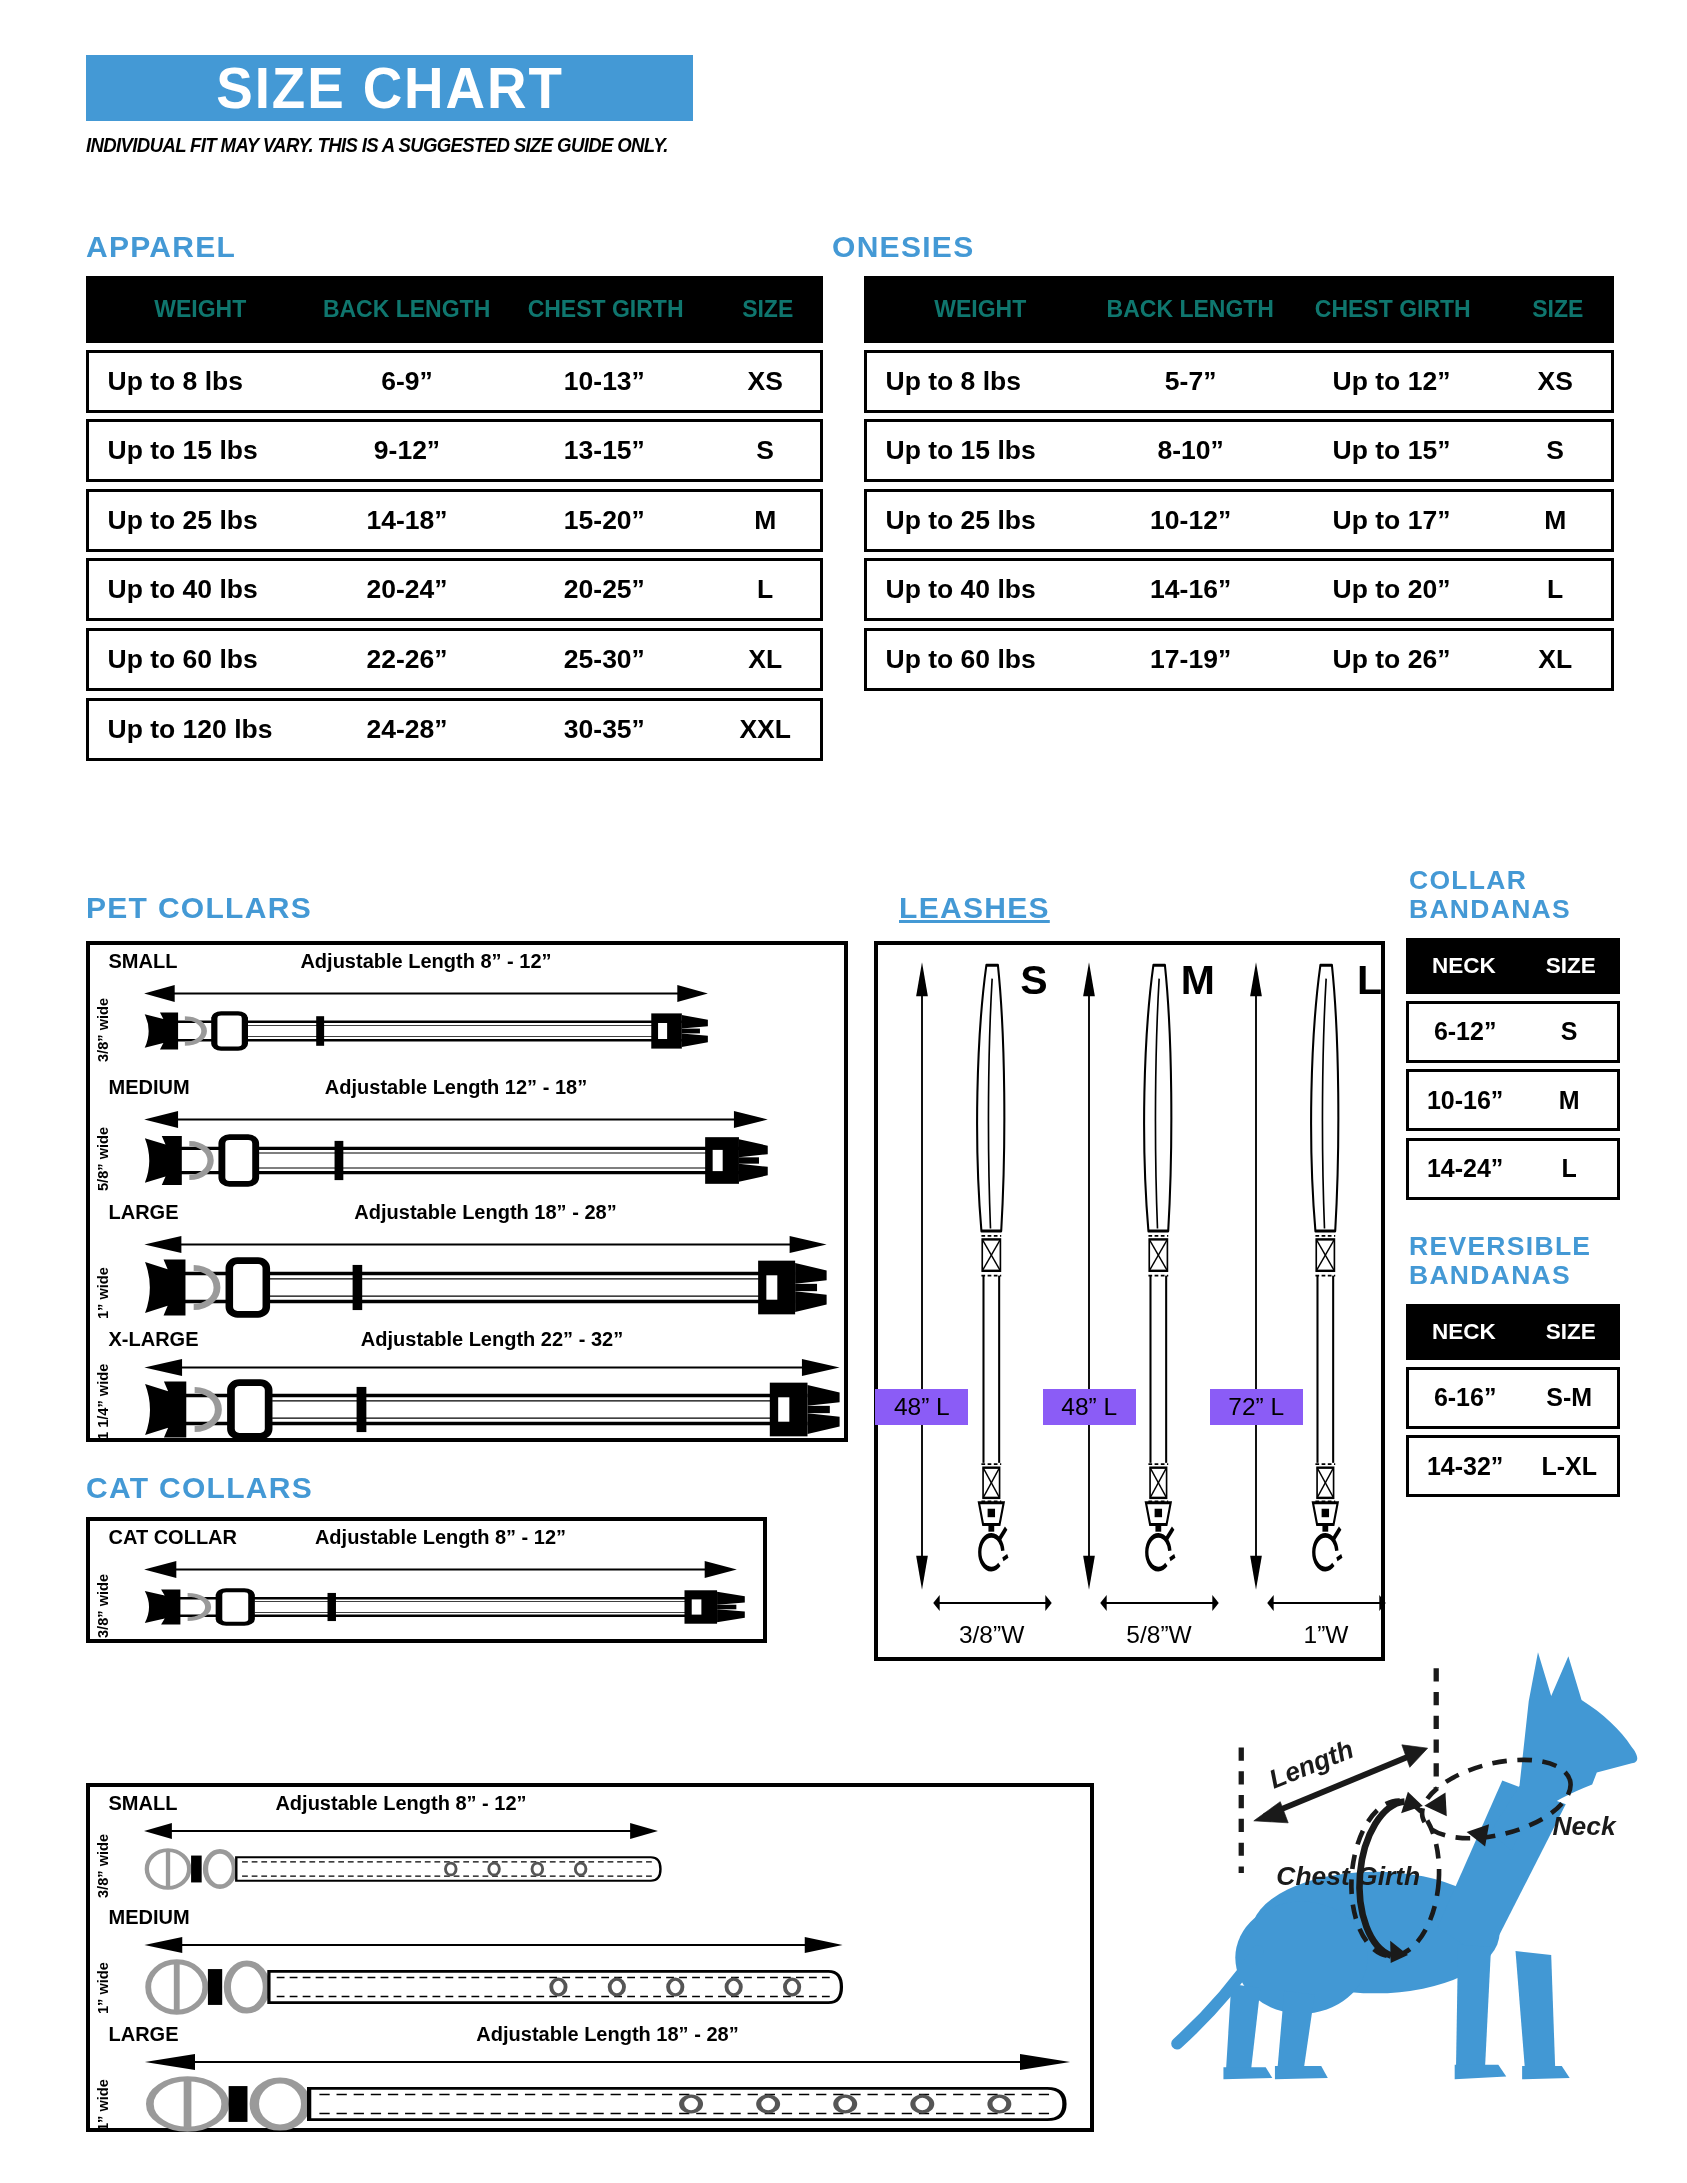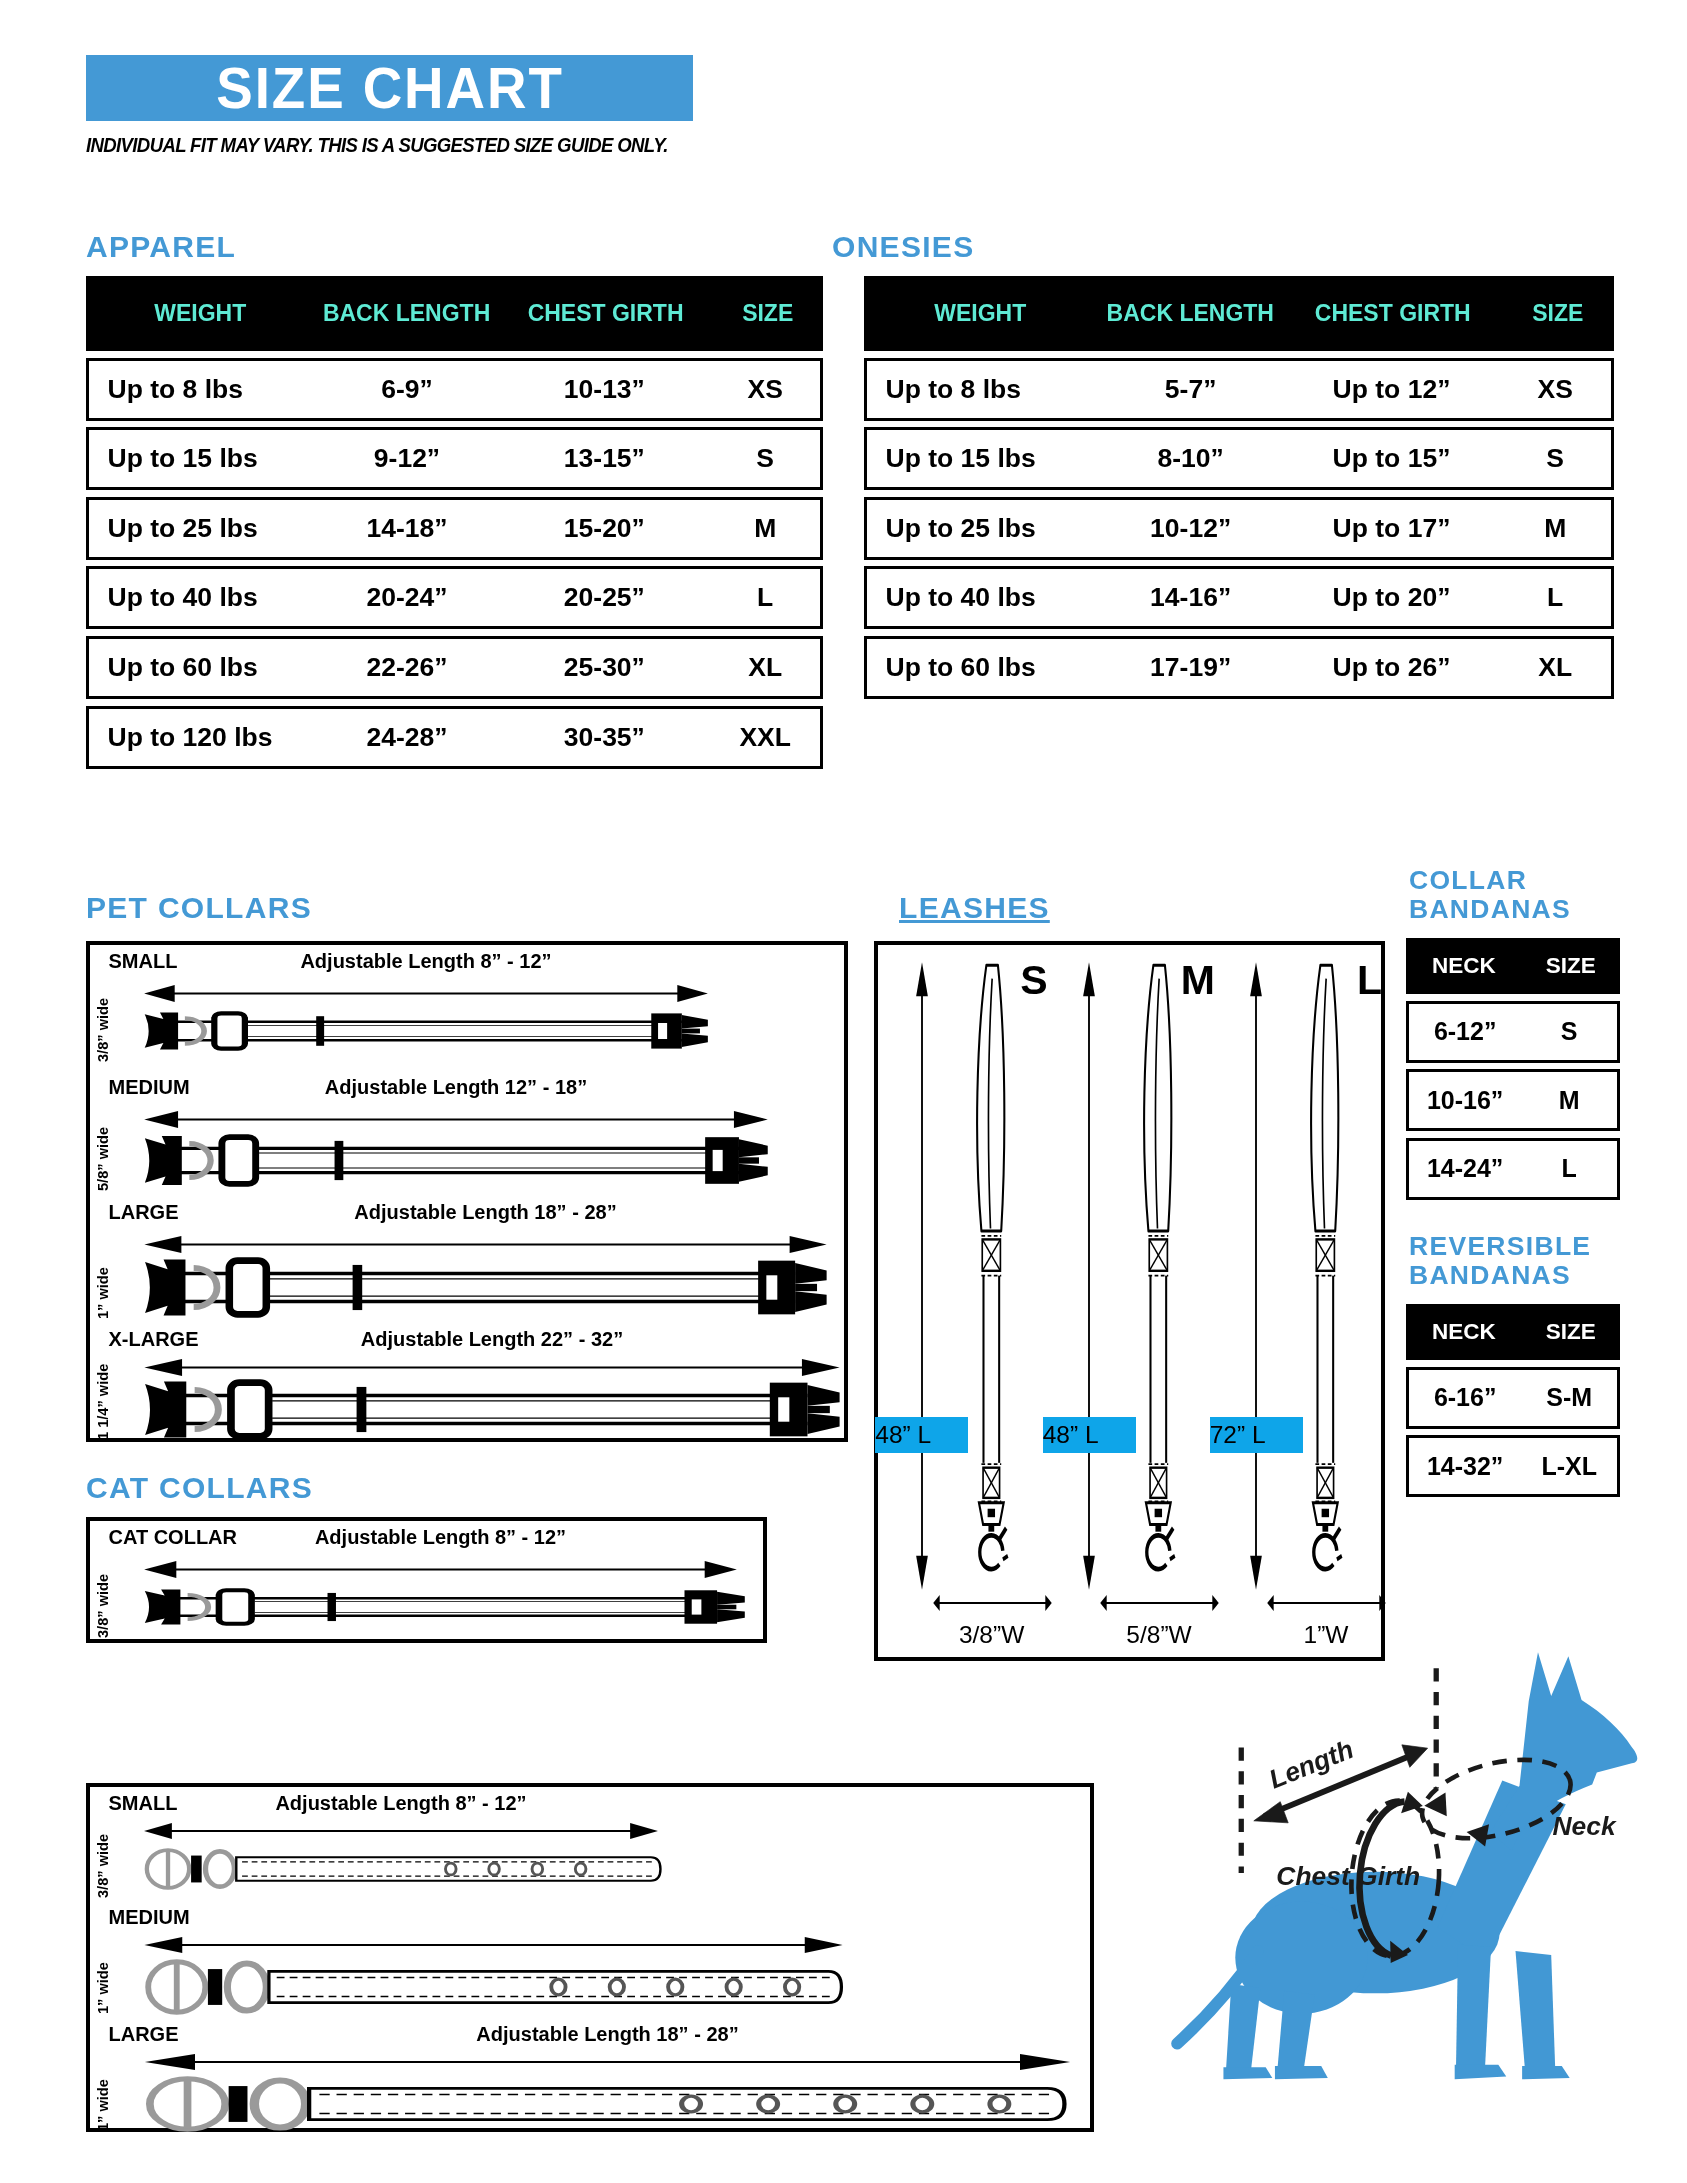--- a/index.html
+++ b/index.html
@@ -12,21 +12,21 @@
           display:flex;align-items:center;justify-content:center;}
   .banner-title{color:#fff;font-size:57px;font-weight:bold;letter-spacing:2px;transform:scaleX(.96);}
   .tagline{left:86px;top:134px;width:728px;font-size:20px;font-weight:bold;font-style:italic;
            letter-spacing:-0.7px;transform-origin:left top;transform:scaleX(.93);}
 
   
   .sec-h{color:var(--accent);font-weight:bold;font-size:30px;letter-spacing:1.3px;line-height:1.08;}
 
   
   .mtable{}
-  .mtable .thead{background:#000;color:#5eead4;height:75px;display:grid;align-items:center;
+  .mtable .thead{background:#000;color:#0f766e;height:67px;display:grid;align-items:center;
                  grid-template-columns:31% 25% 29% 15%;font-weight:bold;font-size:23px;}
   .mtable .thead span{text-align:center;letter-spacing:0;}
   .mtable .trow{height:63px;margin-top:6.6px;border:3.3px solid #000;display:grid;align-items:center;
                 grid-template-columns:31% 25% 29% 15%;font-weight:bold;font-size:26.5px;background:#fff;box-sizing:border-box;}
   .mtable .trow .c-weight{text-align:left;padding-left:18.5px;}
   .mtable .trow span{text-align:center;}
 
   
   .btable .thead{background:#000;color:#fff;height:56px;display:grid;align-items:center;
                  grid-template-columns:54% 46%;font-weight:bold;font-size:22.5px;}
@@ -41,22 +41,22 @@
   .clabel{position:absolute;left:18.5px;top:5.3px;font-size:20px;font-weight:bold;letter-spacing:0;}
   .clen{position:absolute;top:5.3px;text-align:center;font-size:20px;font-weight:bold;}
   .rotlab{position:absolute;left:5.3px;font-size:14.6px;font-weight:bold;
           writing-mode:vertical-rl;transform:rotate(180deg);}
   .slot{position:absolute;display:block;}
   .slot svg{width:100%;height:100%;display:block;}
 
   
   .leash-col{position:absolute;top:5.3px;height:705px;width:163px;}
   .size-letter{position:absolute;top:6.6px;right:0px;font-size:41px;font-weight:bold;}
-  .vlen{position:absolute;left:-9.3px;top:439px;width:93px;text-align:left;background:#0ea5e9;
-        font-size:24.5px;padding:4px 0;margin-top:28px;}
+  .vlen{position:absolute;left:-9.3px;top:439px;width:93px;text-align:center;background:#8b5cf6;
+        font-size:24.5px;padding:4px 0;}
   .wlabel{position:absolute;bottom:6.6px;left:34px;width:146px;text-align:center;font-size:24.5px;}
 
   
   text.diag{font-family:"Liberation Sans",sans-serif;font-weight:bold;font-style:italic;font-size:40px;fill:#1a1a1a;}
 
   
   .holes4 .h5{display:none;}
 </style>
 </head>
 <body>

